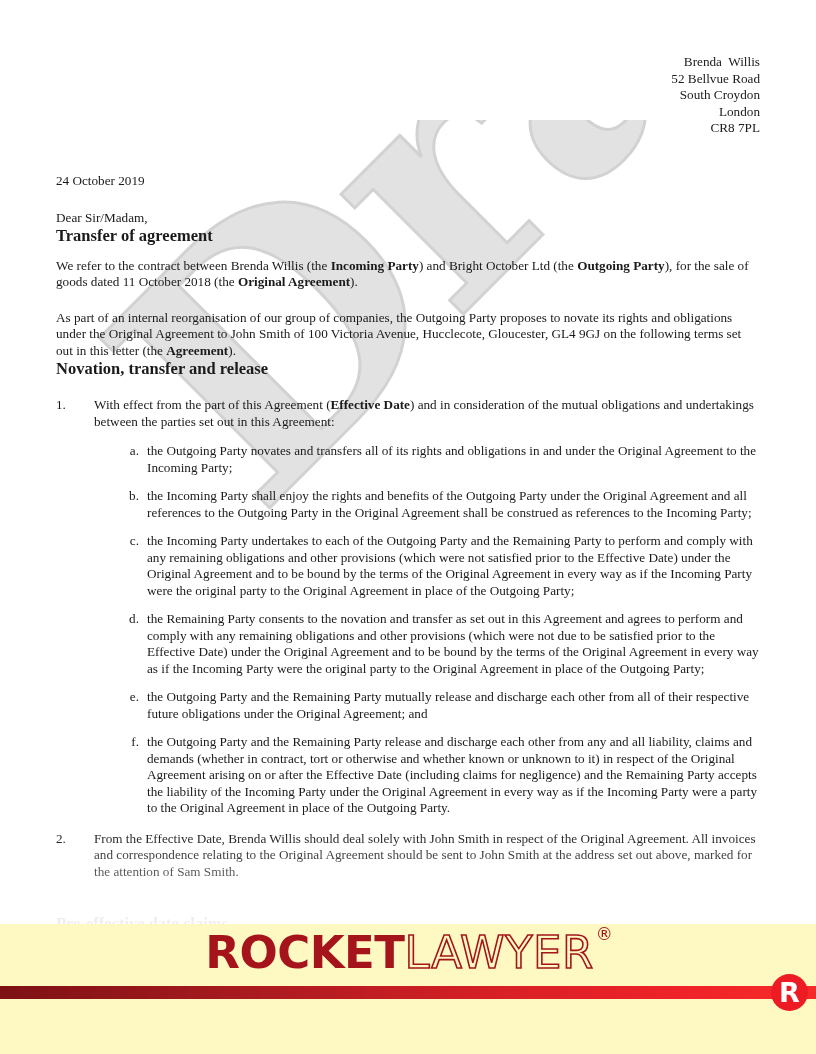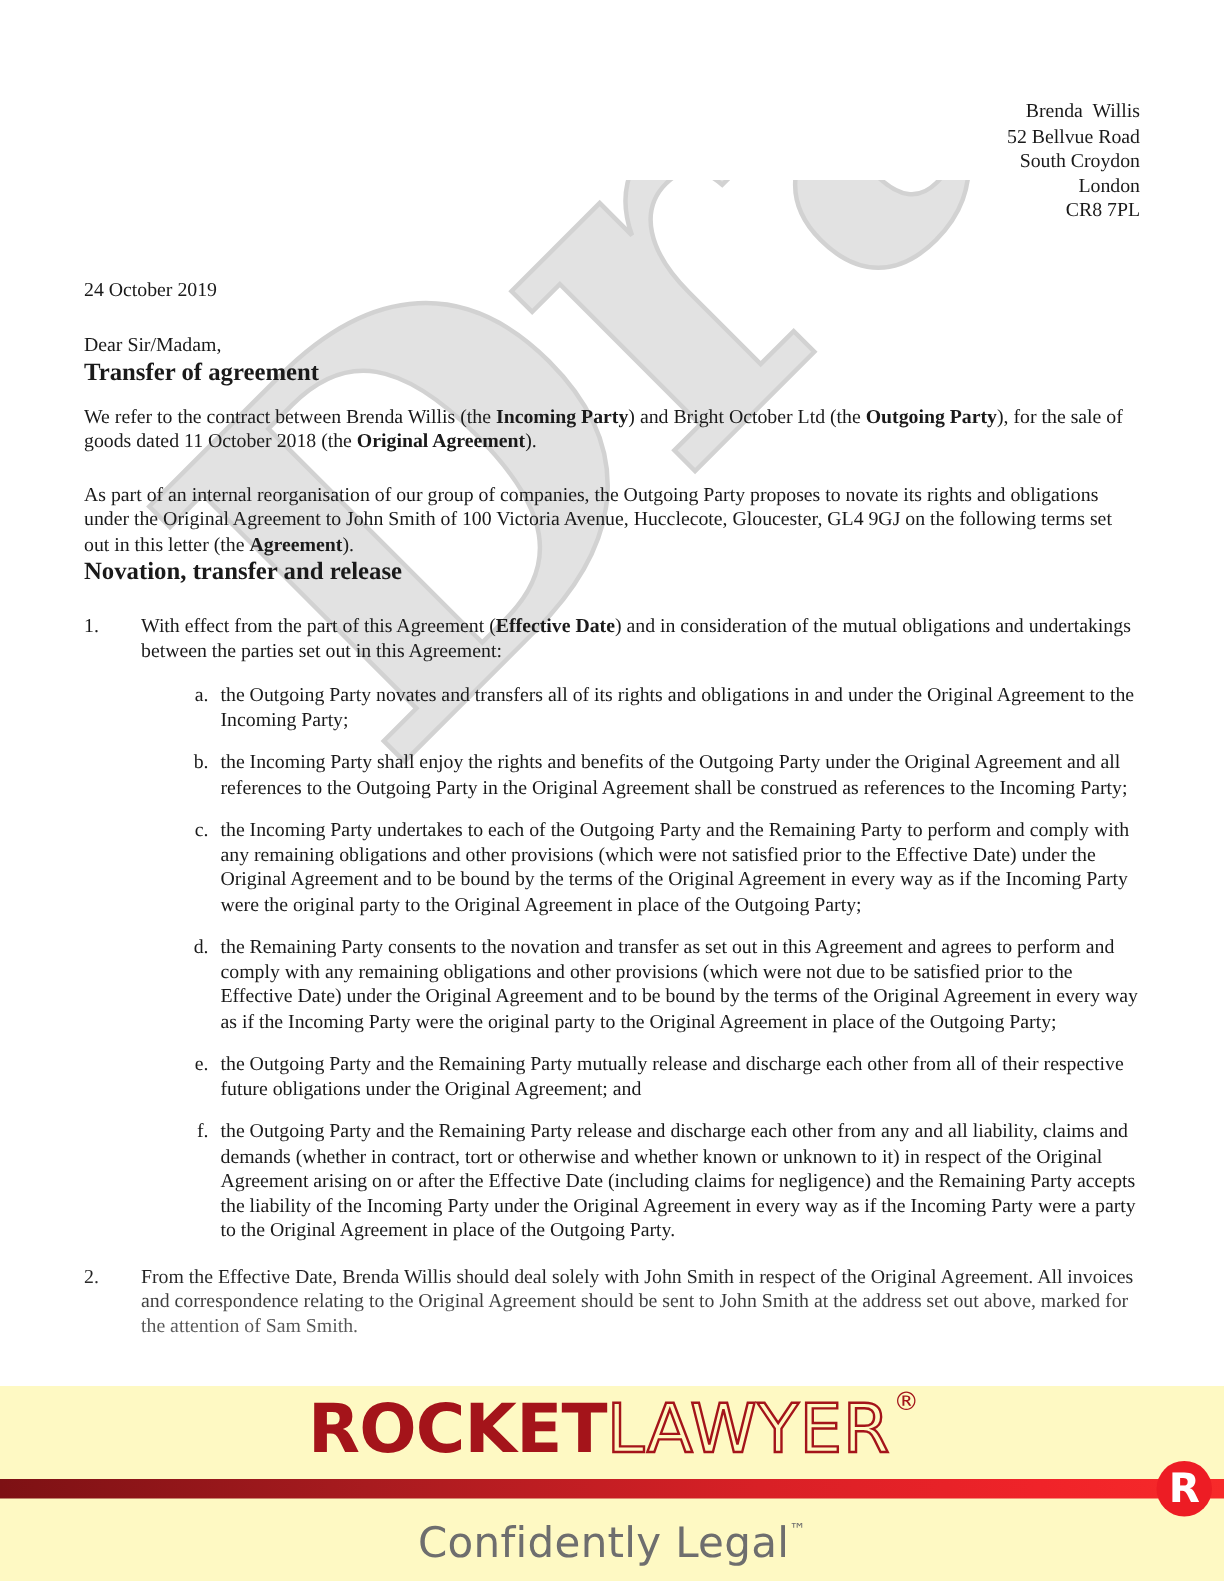--- a/index.html
+++ b/index.html
@@ -49,21 +49,21 @@
 
   
   #doc {
     position: absolute;
     left: 0;
     top: 0;
     width: 816px;
     z-index: 2;
   }
   .content {
-    padding: 12px 56px;
+    padding: 0 56px;
   }
 
   .addr {
     text-align: right;
     font-size: 13.2px;
     line-height: 16.6px;
     padding-top: 54px;
   }
   .addr div { white-space: pre; }
 
@@ -338,17 +338,16 @@
   <div id="footer">
 
     <div id="logo-row">
       <span class="logo-rocket">ROCKET</span><span class="logo-lawyer">LAWYER</span><span class="logo-reg">®</span>
     </div>
 
     <div id="red-bar"></div>
 
     <div id="r-badge">R</div>
 
-    <div id="tagline"><span>Confidently Legal</span><span class="tm">™</span></div>
 
   </div>
 
 </div>
 
 </body></html>

